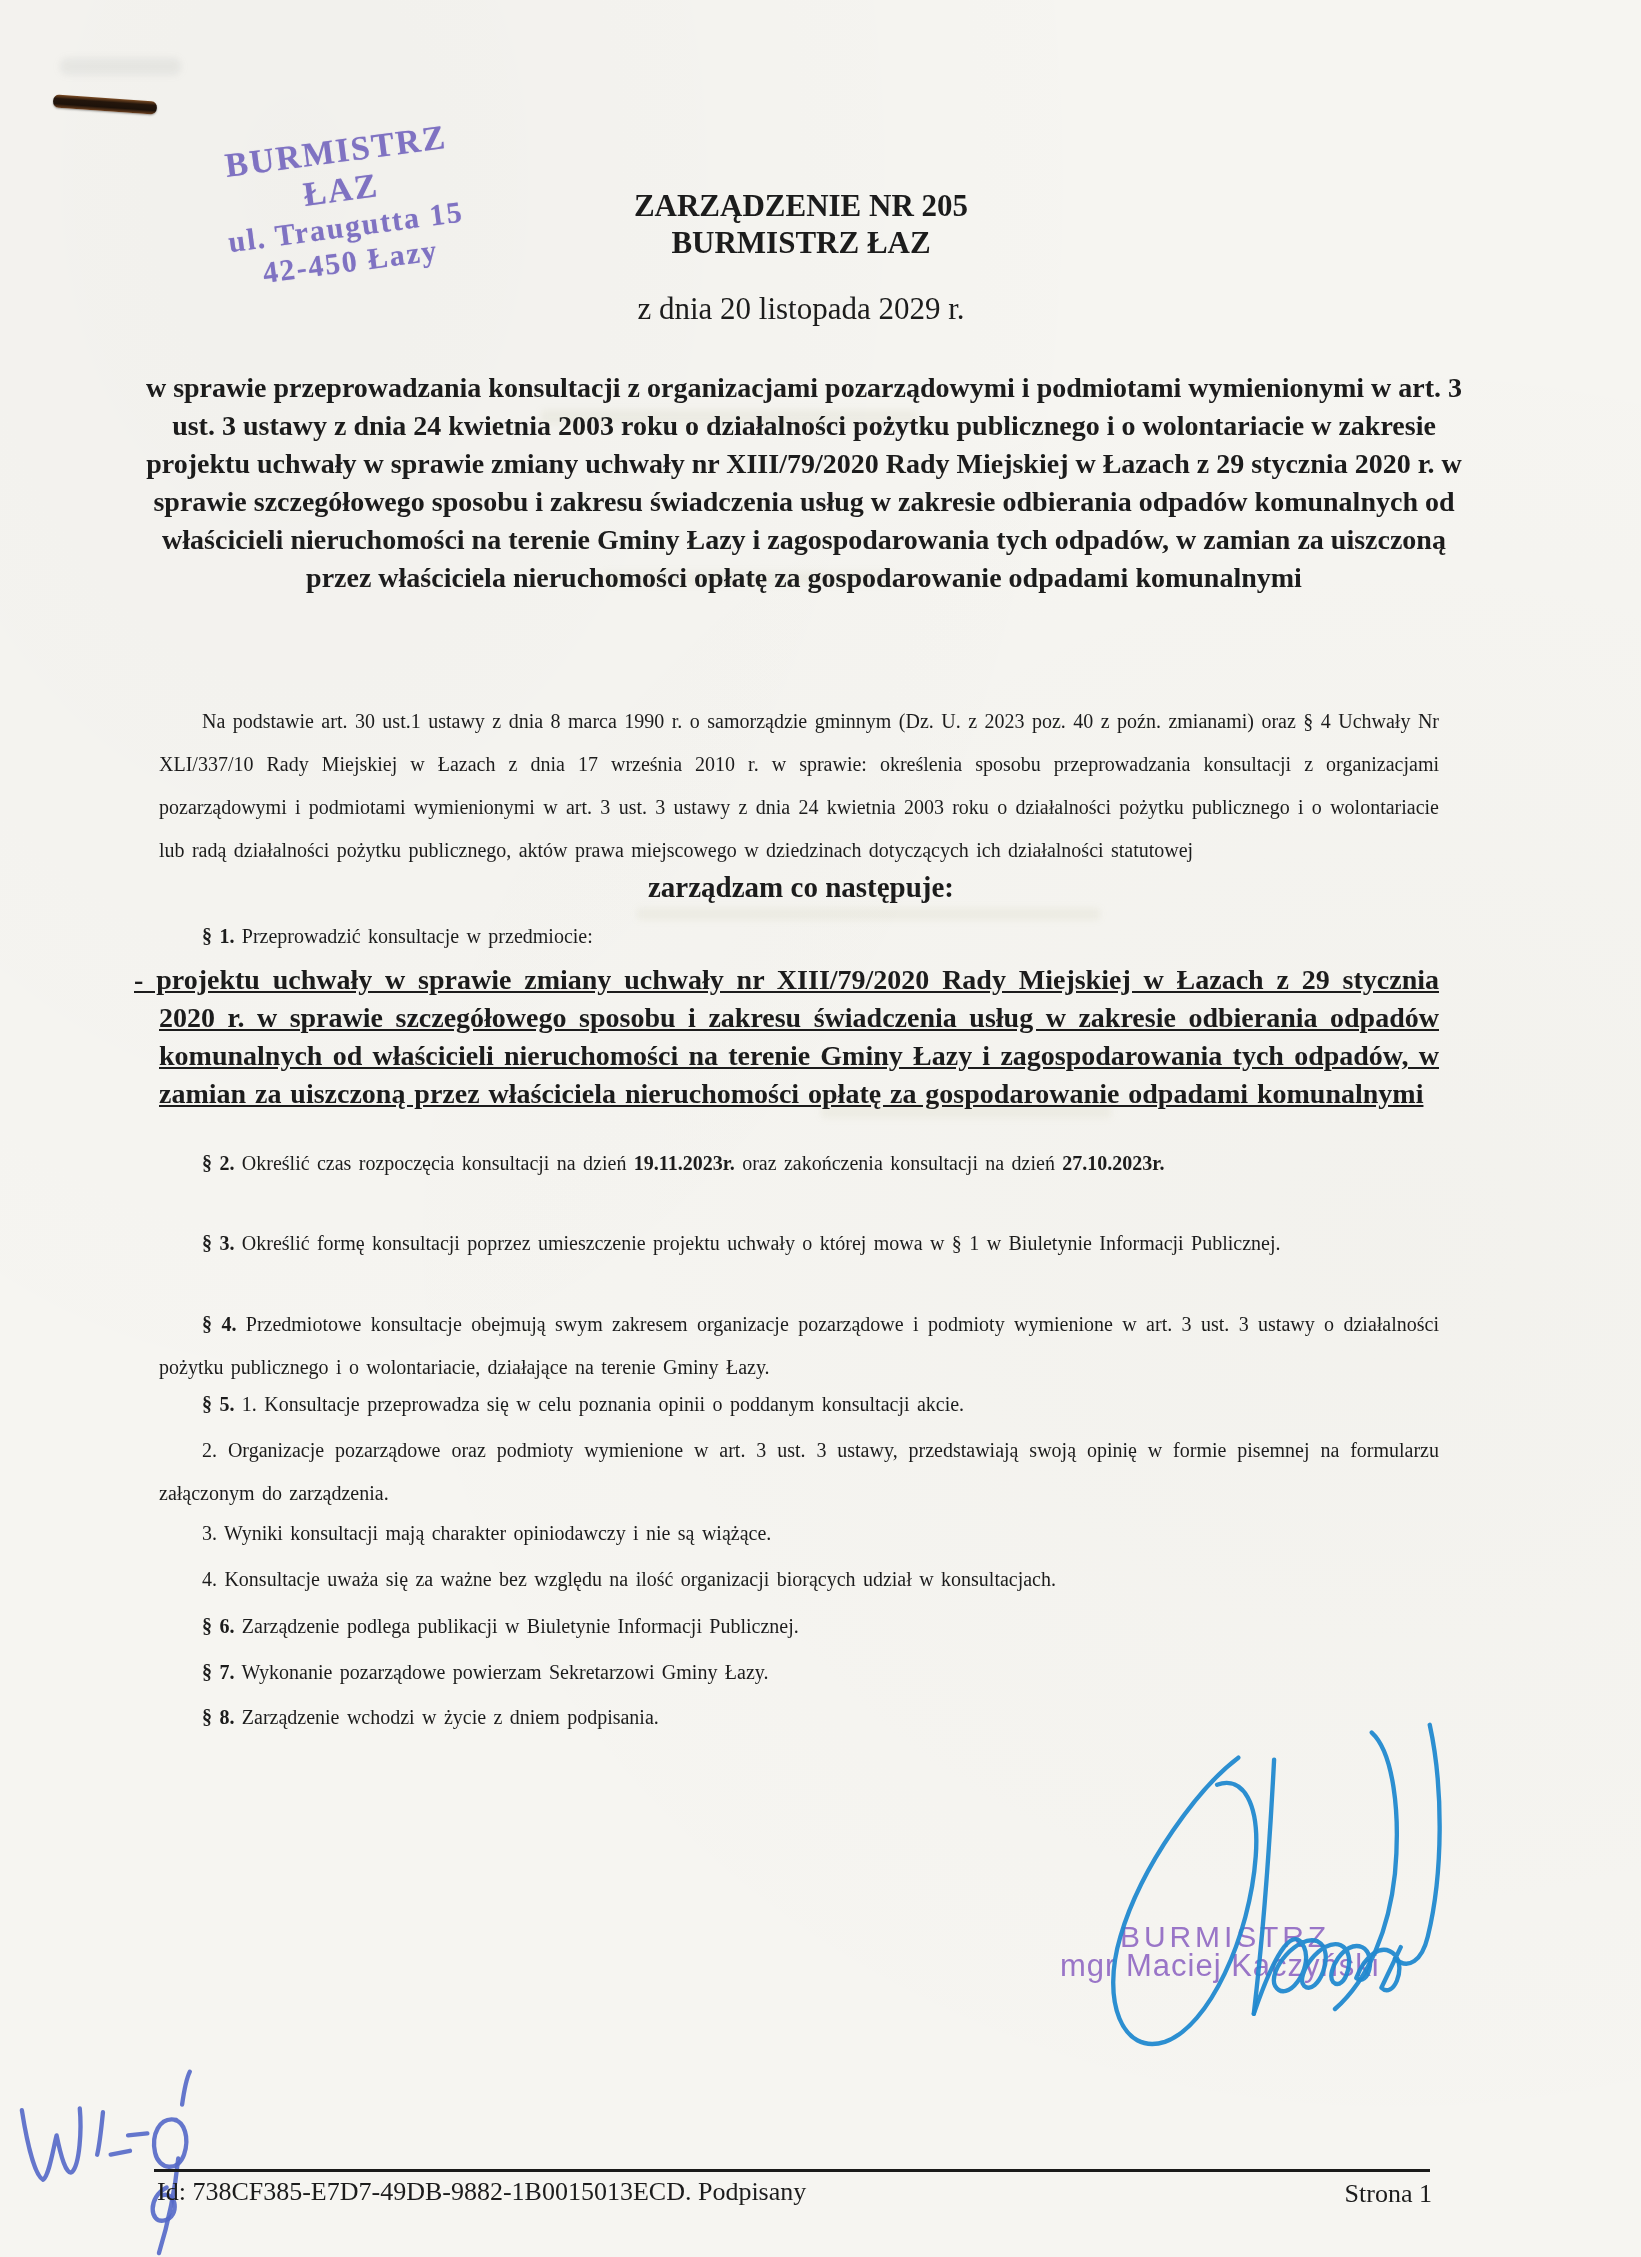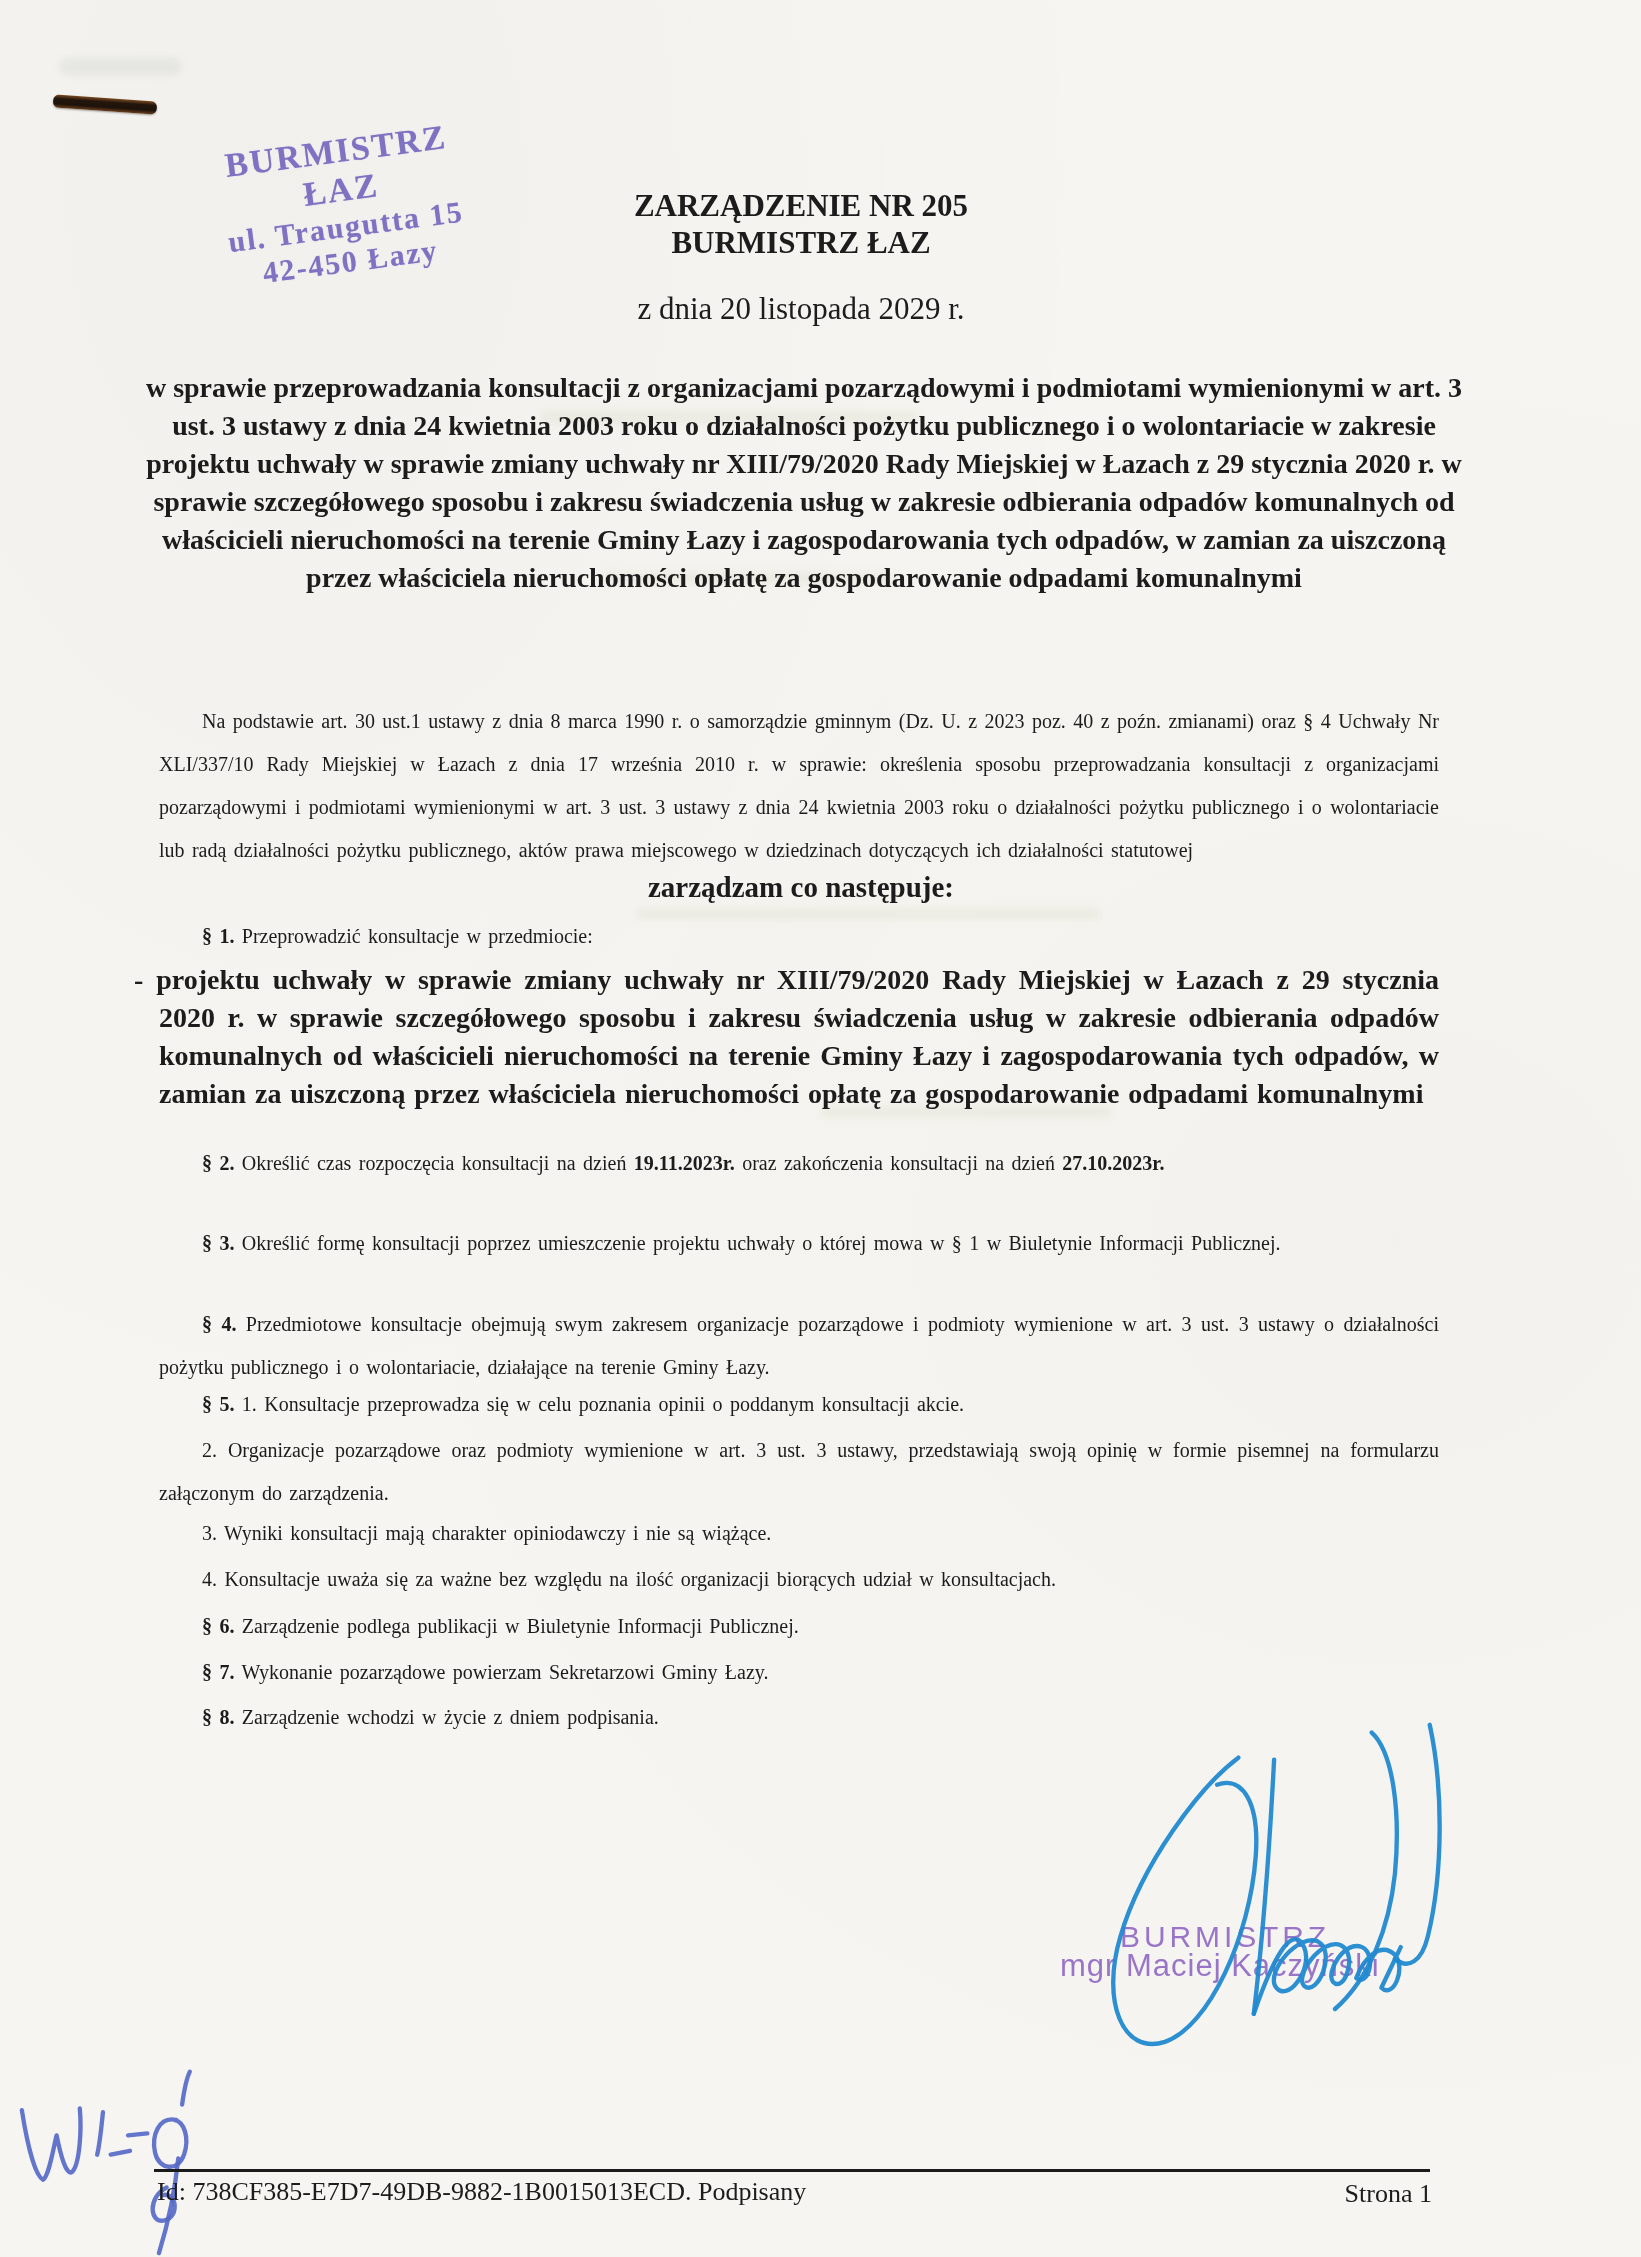--- a/index.html
+++ b/index.html
@@ -58,20 +58,21 @@
   .legal{top:700px;}
   .ordain{left:159px;top:871px;width:1284px;text-align:center;font-weight:bold;font-size:29px;}
   .p1{top:915px;}
   .bullet{
     left:159px;top:961px;width:1280px;
     font-size:28px;line-height:38px;
     font-weight:bold;text-align:justify;
     margin:0;padding-left:25px;text-indent:-25px;
     transform:translateX(-25px);
     word-spacing:1.9px;
+    text-decoration:underline;
   }
   .p2{top:1142px;}
   .p3{top:1222px;}
   .p4{top:1303px;}
   .p5{top:1383px;}
   .p5i2{top:1429px;}
   .p5i3{top:1512px;}
   .p5i4{top:1558px;}
   .p6{top:1605px;}
   .p7{top:1651px;}

